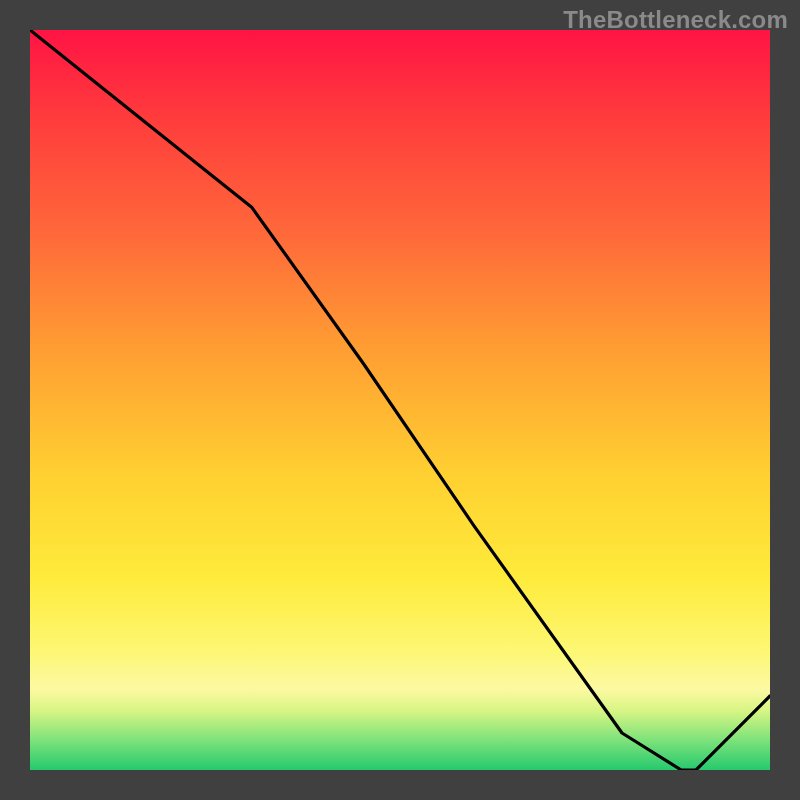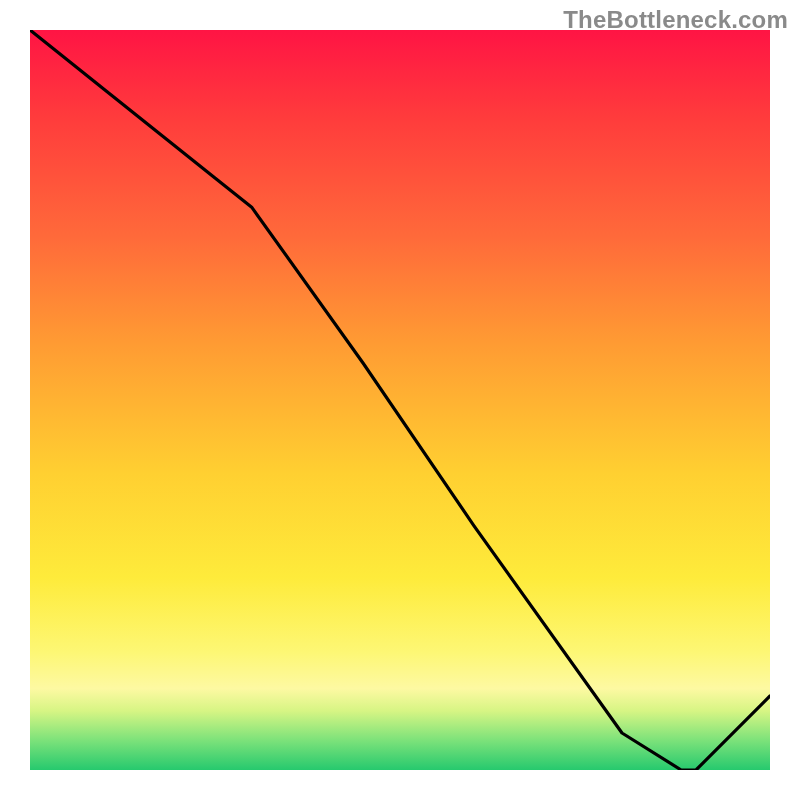--- a/index.html
+++ b/index.html
@@ -1,21 +1,21 @@
 <!DOCTYPE html>
 <html><head>
 <meta charset="utf-8">
 <style>
   * { margin: 0; padding: 0; box-sizing: border-box; }
   html, body { width: 800px; height: 800px; background: #000; overflow: hidden; }
   .stage {
     position: relative;
     width: 800px;
     height: 800px;
-    background: #ffffff;
+    background: #404040;
   }
   .watermark {
     position: absolute;
     top: 6px;
     right: 12px;
     font-family: Arial, Helvetica, sans-serif;
     font-size: 24px;
     font-weight: 600;
     color: #8a8a8a;
     letter-spacing: 0.2px;

